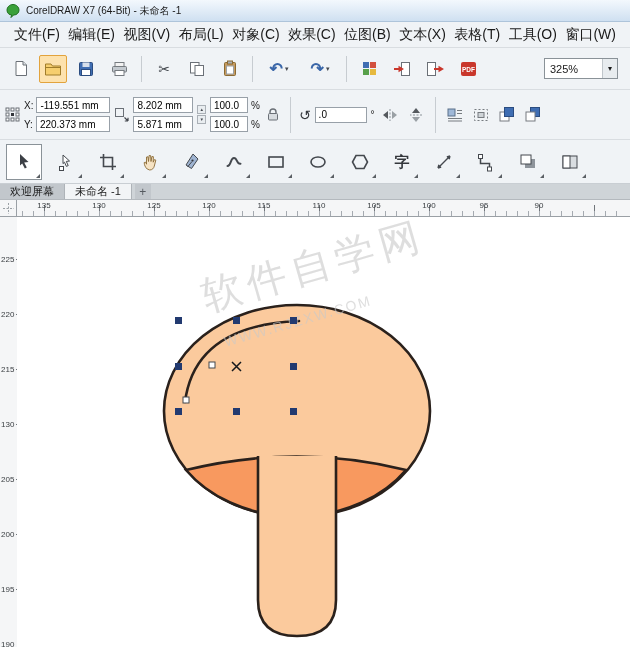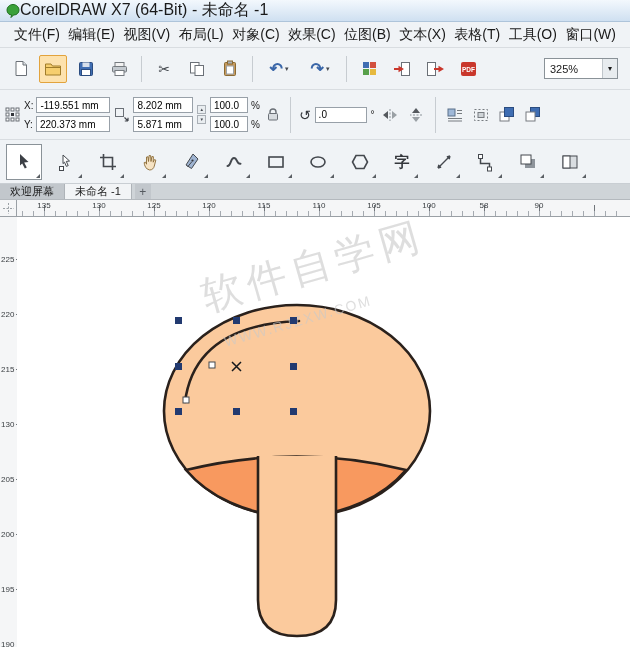--- a/index.html
+++ b/index.html
@@ -6,21 +6,21 @@
   html,body { width:630px; height:647px; }
   body {
     position: relative;
     font-family: "Liberation Sans", "DejaVu Sans", sans-serif;
     background: #fff;
     overflow: hidden;
     color:#1a1a1a;
   }
   .bar { position:absolute; left:0; width:630px; display:flex; align-items:center; }
   
-  .titlebar { top:0; height:22px; background:linear-gradient(#f3f8fd,#cfe0f1); border-bottom:1px solid #aec4da; padding:0 6px; font-size:16px; }
+  .titlebar { top:0; height:22px; background:linear-gradient(#f3f8fd,#cfe0f1); border-bottom:1px solid #aec4da; padding:0 6px; gap:6px; font-size:10px; }
   
   .menubar { top:22px; height:26px; background:#f0f3f6; border-bottom:1px solid #d9dde1; padding:0 10px; font-size:14px; justify-content:space-between; }
   .menu-item { padding:3px 4px; white-space:nowrap; }
   
   .stdbar { top:48px; height:42px; background:#f0f3f6; border-bottom:1px solid #d9dde1; padding:0 6px; gap:5px; }
   .tb-btn { width:28px; height:28px; border:1px solid transparent; background:none; display:flex; align-items:center; justify-content:center; position:relative; }
   .tb-btn.active { background:#fde2ae; border-color:#e2a33d; border-radius:2px; }
   .tb-btn.wdd { width:36px; }
   .tb-glyph { font-size:16px; color:#3a66a8; font-weight:bold; line-height:1; }
   .dd-arrow { font-size:7px; color:#44484e; margin-left:2px; }
@@ -390,21 +390,21 @@
 
 <div class="hruler">
   <span style="left:17px">135</span>
   <span style="left:72px">130</span>
   <span style="left:127px">125</span>
   <span style="left:182px">120</span>
   <span style="left:237px">115</span>
   <span style="left:292px">110</span>
   <span style="left:347px">105</span>
   <span style="left:402px">100</span>
-  <span style="left:457px">58</span>
+  <span style="left:457px">95</span>
   <span style="left:512px">90</span>
 </div>
 
 <div class="vruler">
   <span style="top:38px">225</span>
   <span style="top:93px">220</span>
   <span style="top:148px">215</span>
   <span style="top:203px">130</span>
   <span style="top:258px">205</span>
   <span style="top:313px">200</span>

